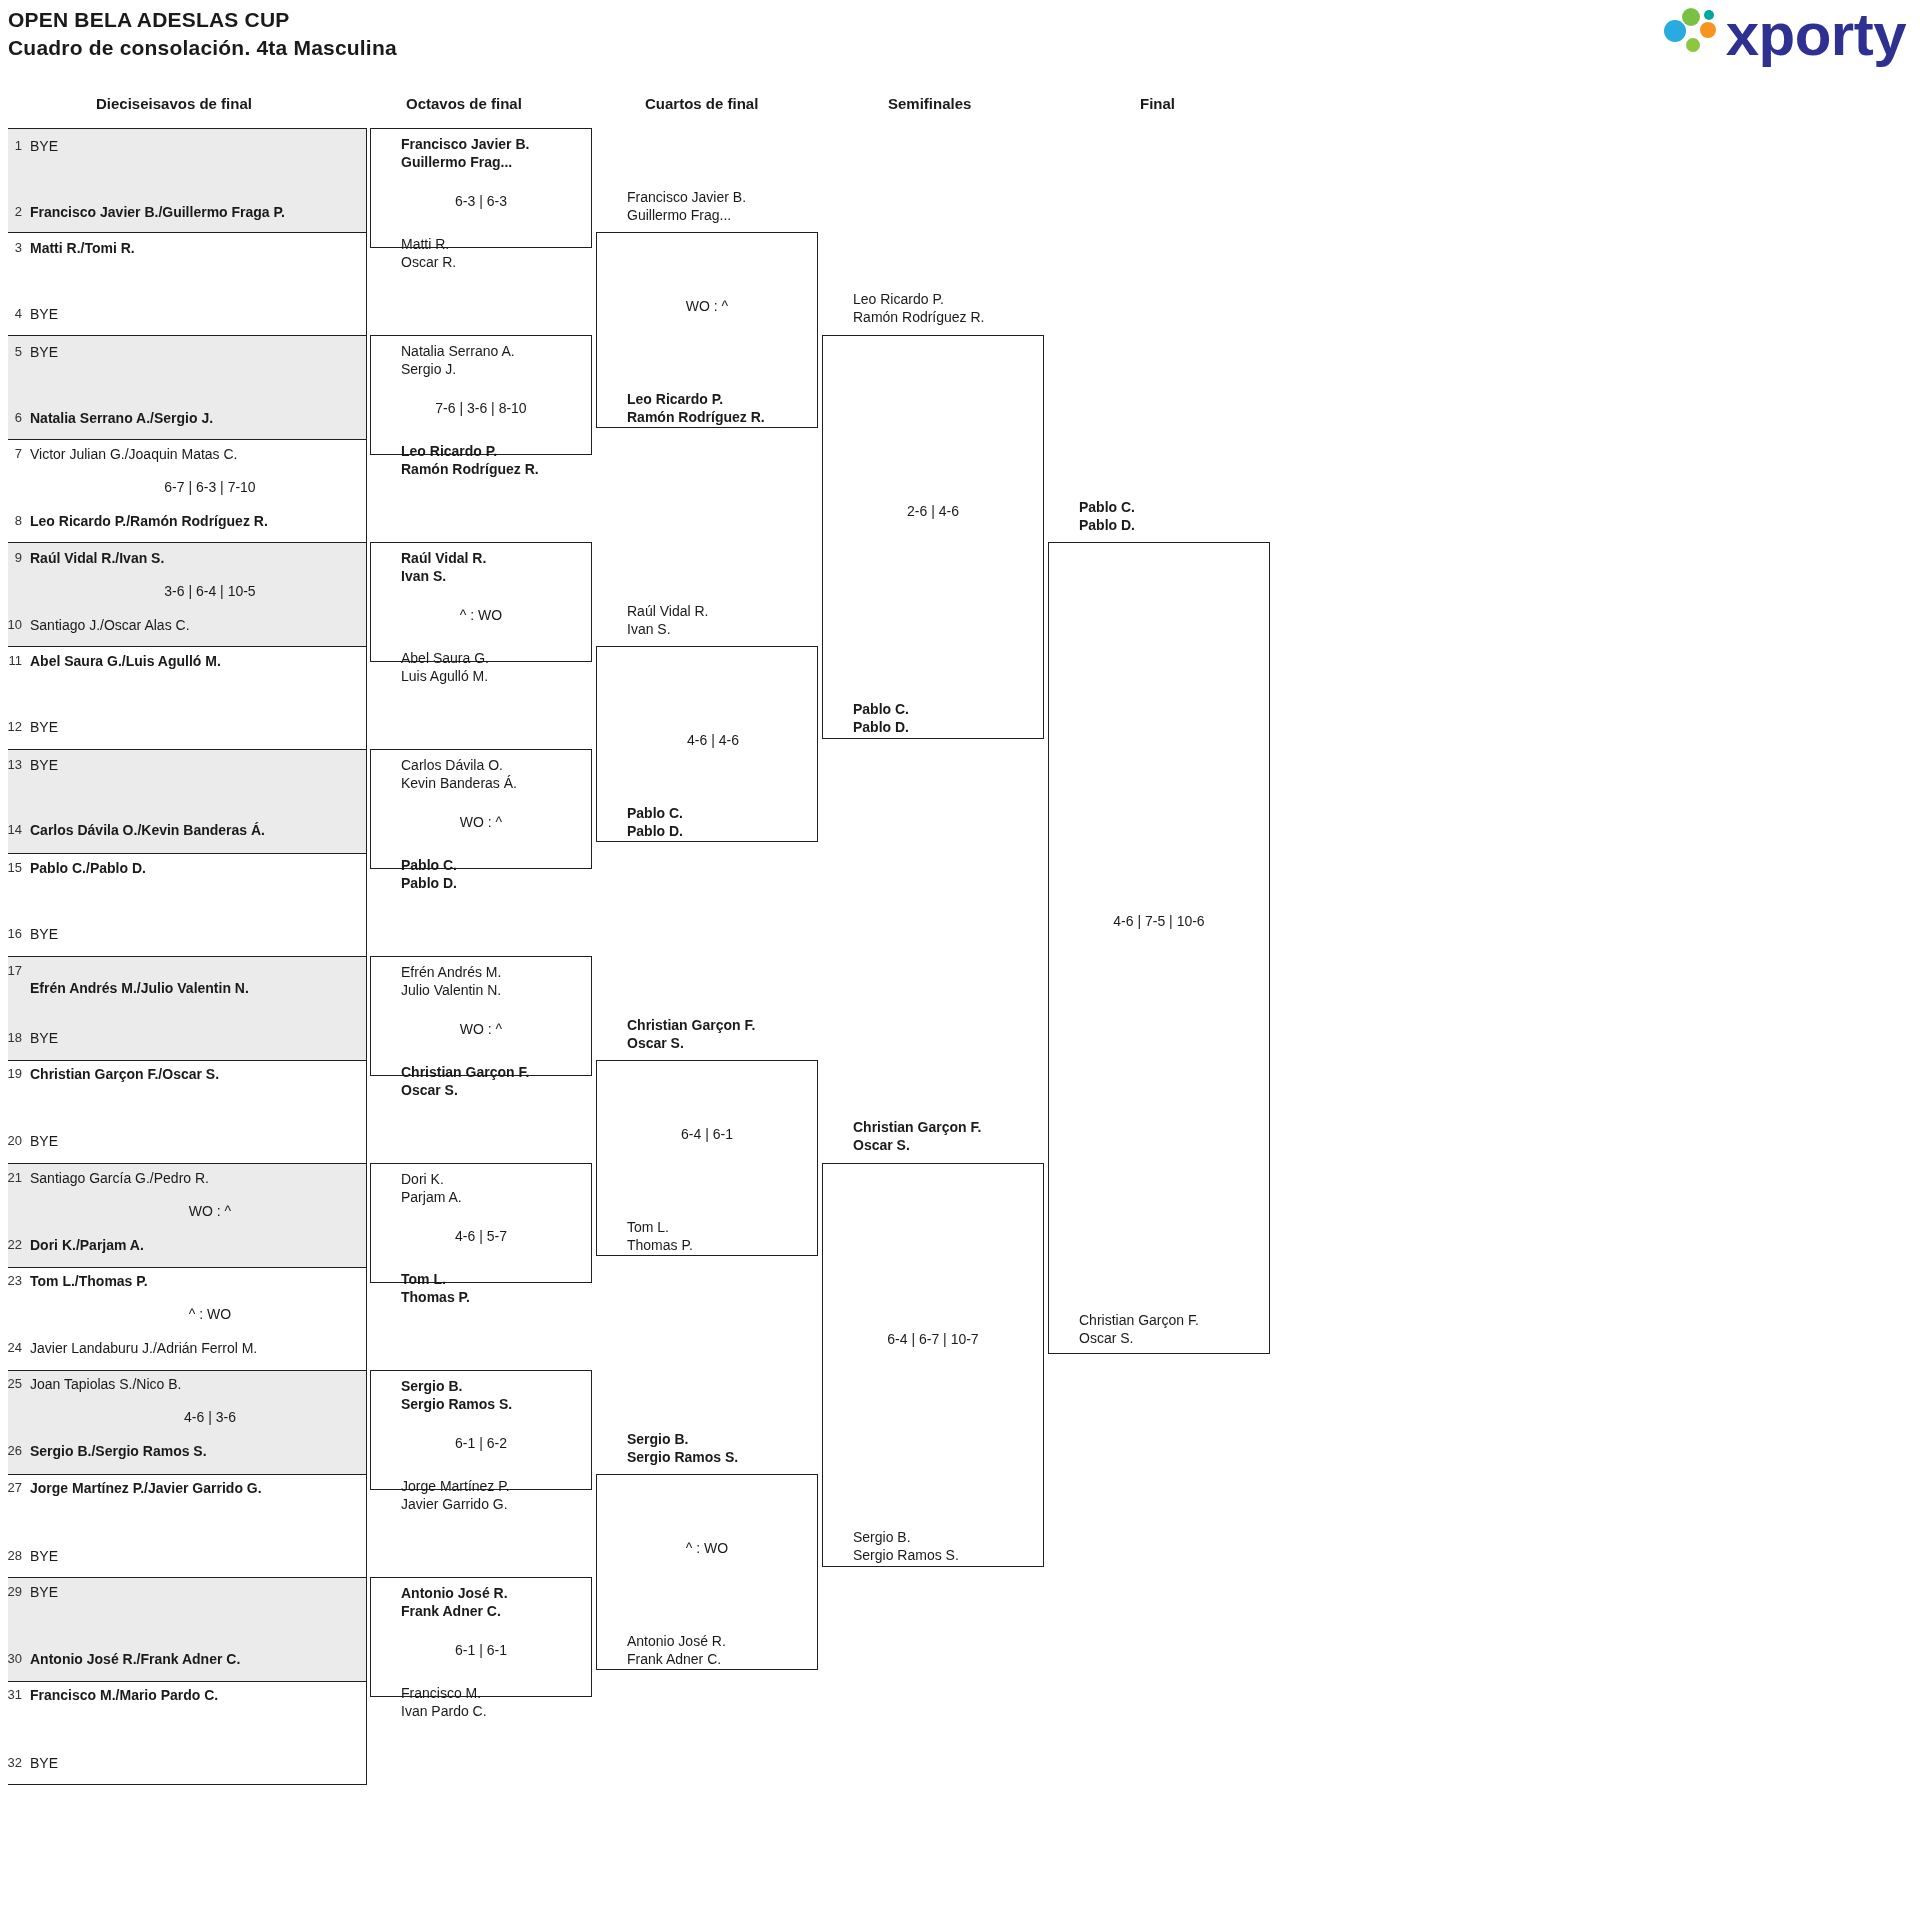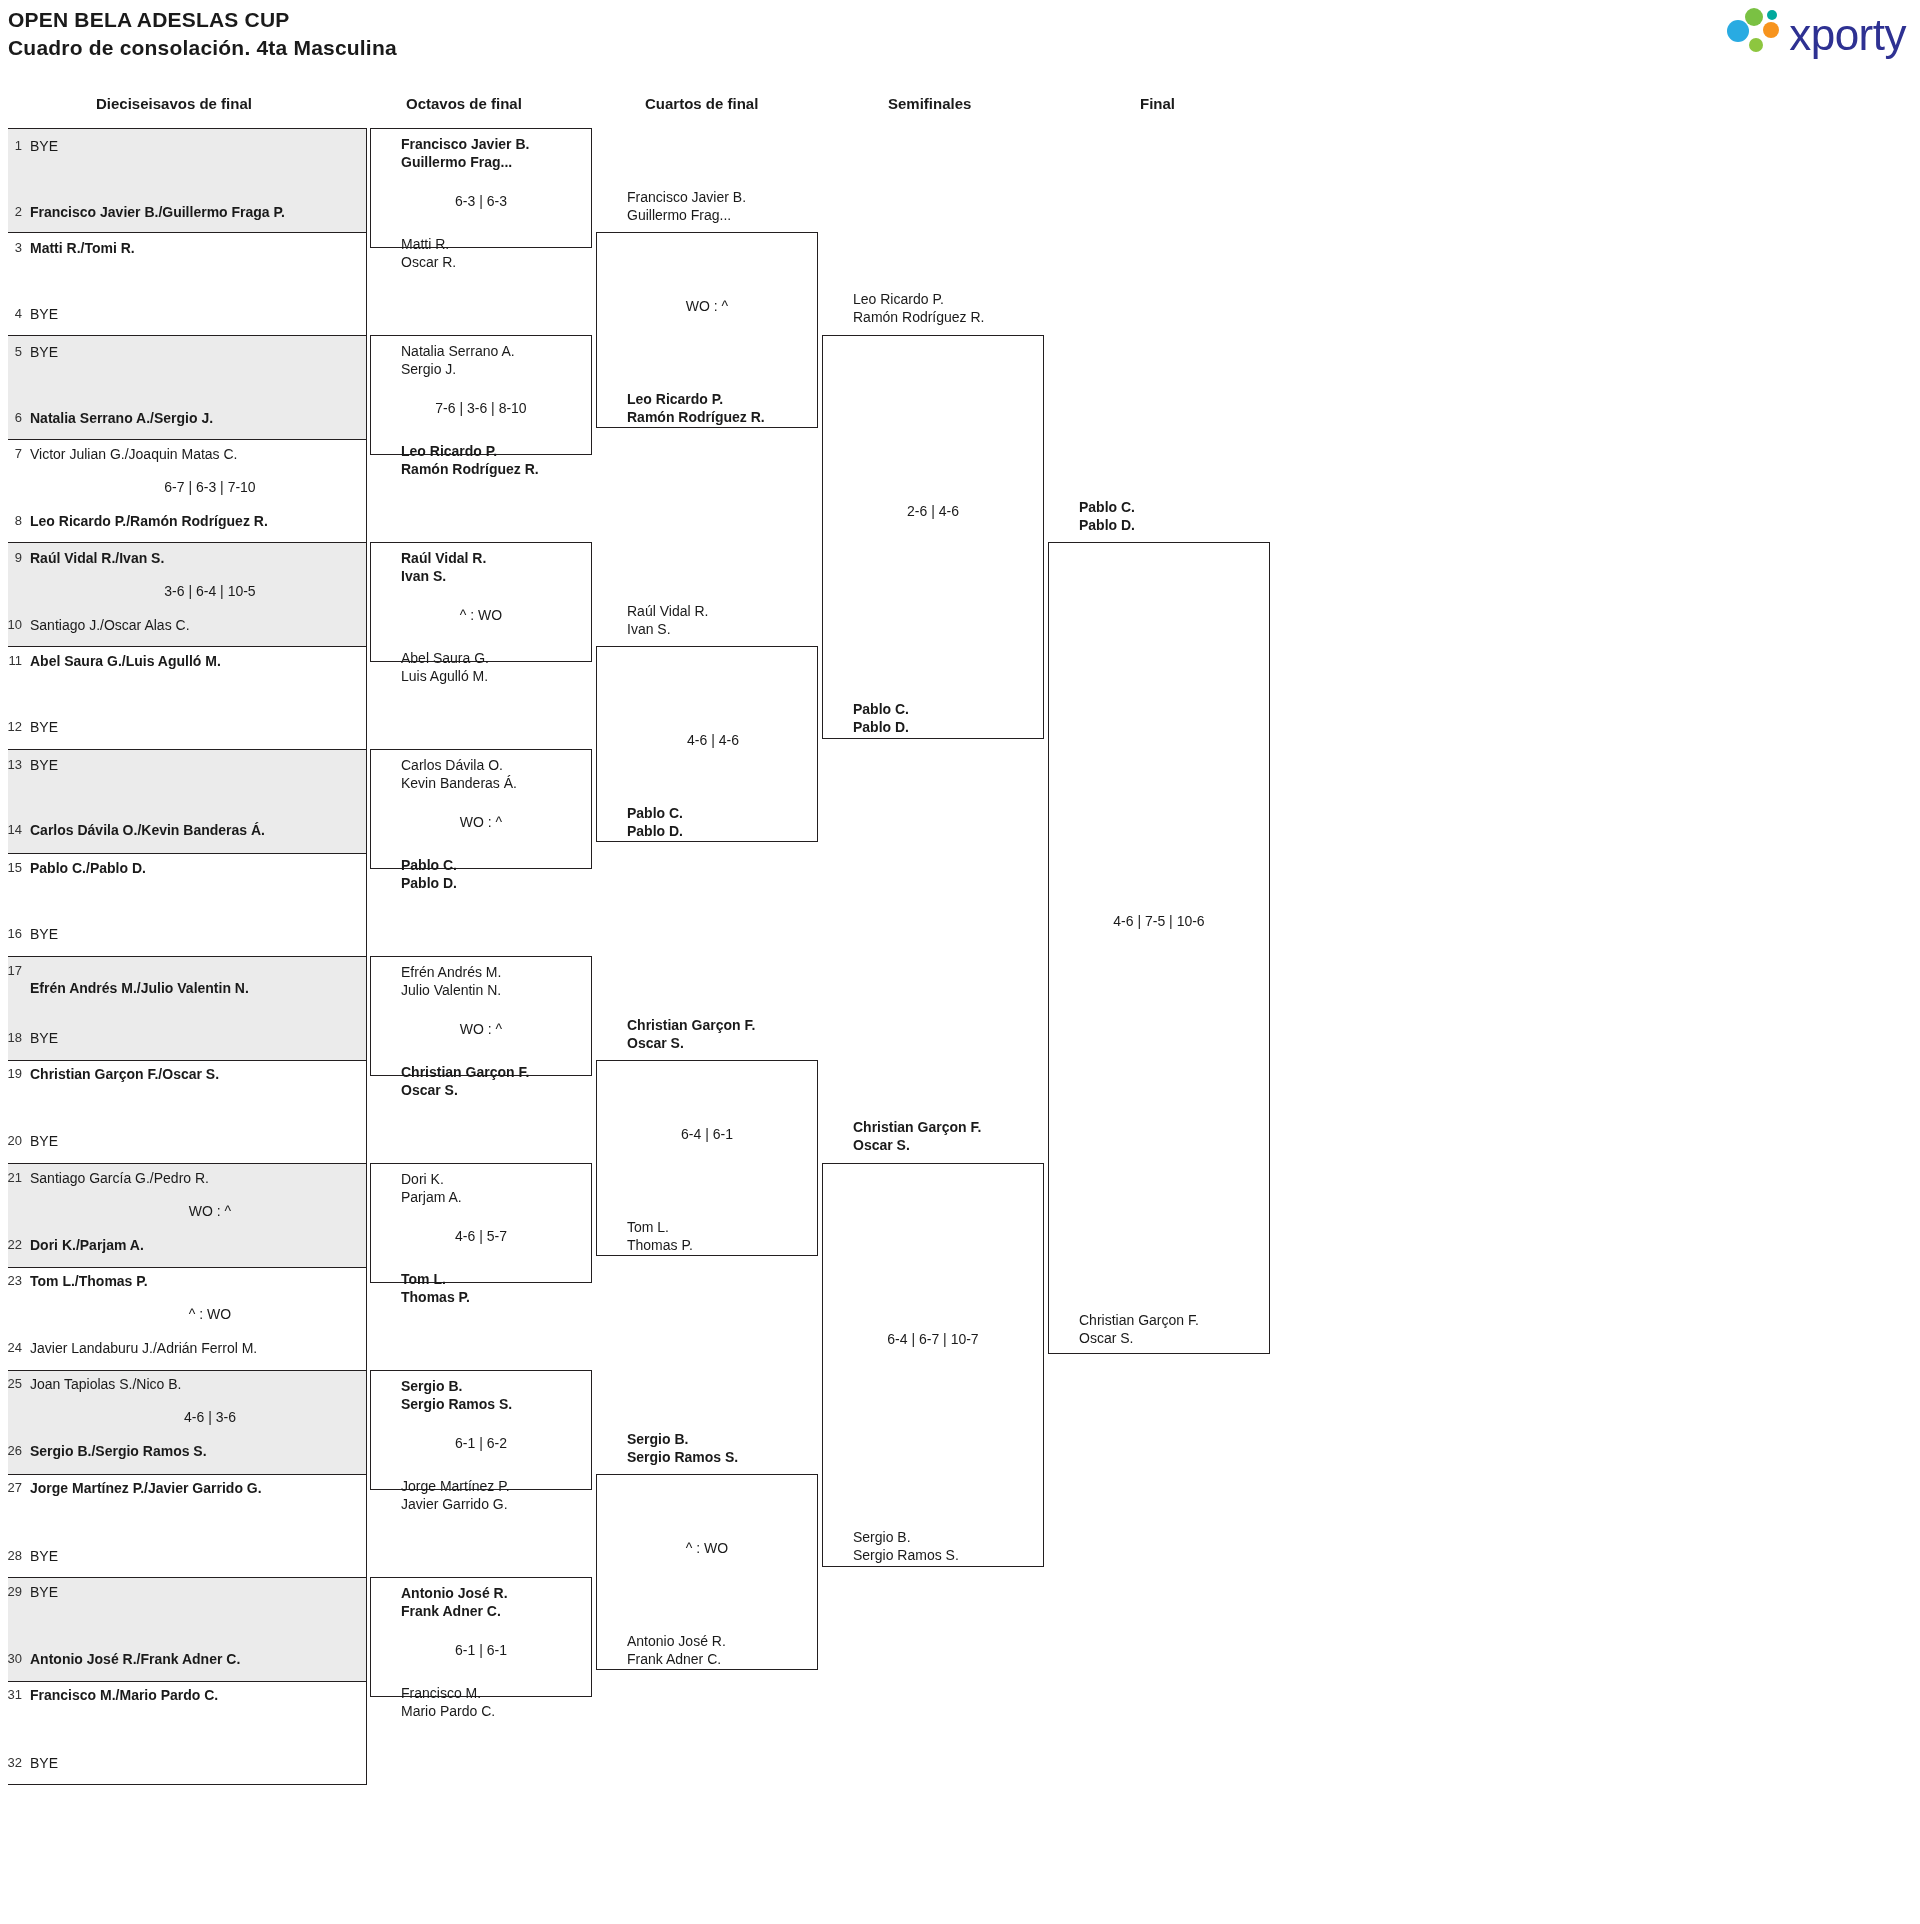--- a/index.html
+++ b/index.html
@@ -57,22 +57,22 @@
     position: absolute;
     border-radius: 50%;
     display: block;
   }
   .d1 { width: 18px; height: 18px; background: #7ac143; left: 18px; top: 0px; }
   .d2 { width: 16px; height: 16px; background: #f7941e; left: 36px; top: 14px; }
   .d3 { width: 22px; height: 22px; background: #29abe2; left: 0px; top: 12px; }
   .d4 { width: 14px; height: 14px; background: #8dc63f; left: 22px; top: 30px; }
   .d5 { width: 10px; height: 10px; background: #00a99d; left: 40px; top: 2px; }
   .logo-text {
-    font-size: 44px;
-    font-weight: normal;
+    font-size: 60px;
+    font-weight: bold;
     color: #2e3192;
     letter-spacing: -0.5px;
     line-height: 44px;
   }
   
   .round-head {
     position: absolute;
     font-size: 15px;
     font-weight: bold;
     top: 95px;
@@ -316,21 +316,21 @@
   <div class="team bold" style="left:378px;top:1395px;">Sergio Ramos S.</div>
   <div class="score" style="left:370px;top:1435px;width:222px;">6-1 | 6-2</div>
   <div class="team" style="left:378px;top:1477px;">Jorge Martínez P.</div>
   <div class="team" style="left:378px;top:1495px;">Javier Garrido G.</div>
 
   <div class="box" style="left:370px;top:1577px;width:222px;height:120px;"></div>
   <div class="team bold" style="left:378px;top:1584px;">Antonio José R.</div>
   <div class="team bold" style="left:378px;top:1602px;">Frank Adner C.</div>
   <div class="score" style="left:370px;top:1642px;width:222px;">6-1 | 6-1</div>
   <div class="team" style="left:378px;top:1684px;">Francisco M.</div>
-  <div class="team" style="left:378px;top:1702px;">Mario Pardo C.</div>
+  <div class="team" style="left:378px;top:1702px;">Ivan Pardo C.</div>
 
   <div class="box" style="left:596px;top:232px;width:222px;height:196px;"></div>
   <div class="team" style="left:604px;top:188px;">Francisco Javier B.</div>
   <div class="team" style="left:604px;top:206px;">Guillermo Frag...</div>
   <div class="score" style="left:596px;top:298px;width:222px;">WO : ^</div>
   <div class="team bold" style="left:604px;top:390px;">Leo Ricardo P.</div>
   <div class="team bold" style="left:604px;top:408px;">Ramón Rodríguez R.</div>
 
   <div class="box" style="left:596px;top:646px;width:222px;height:196px;"></div>
   <div class="team" style="left:604px;top:602px;">Raúl Vidal R.</div>

